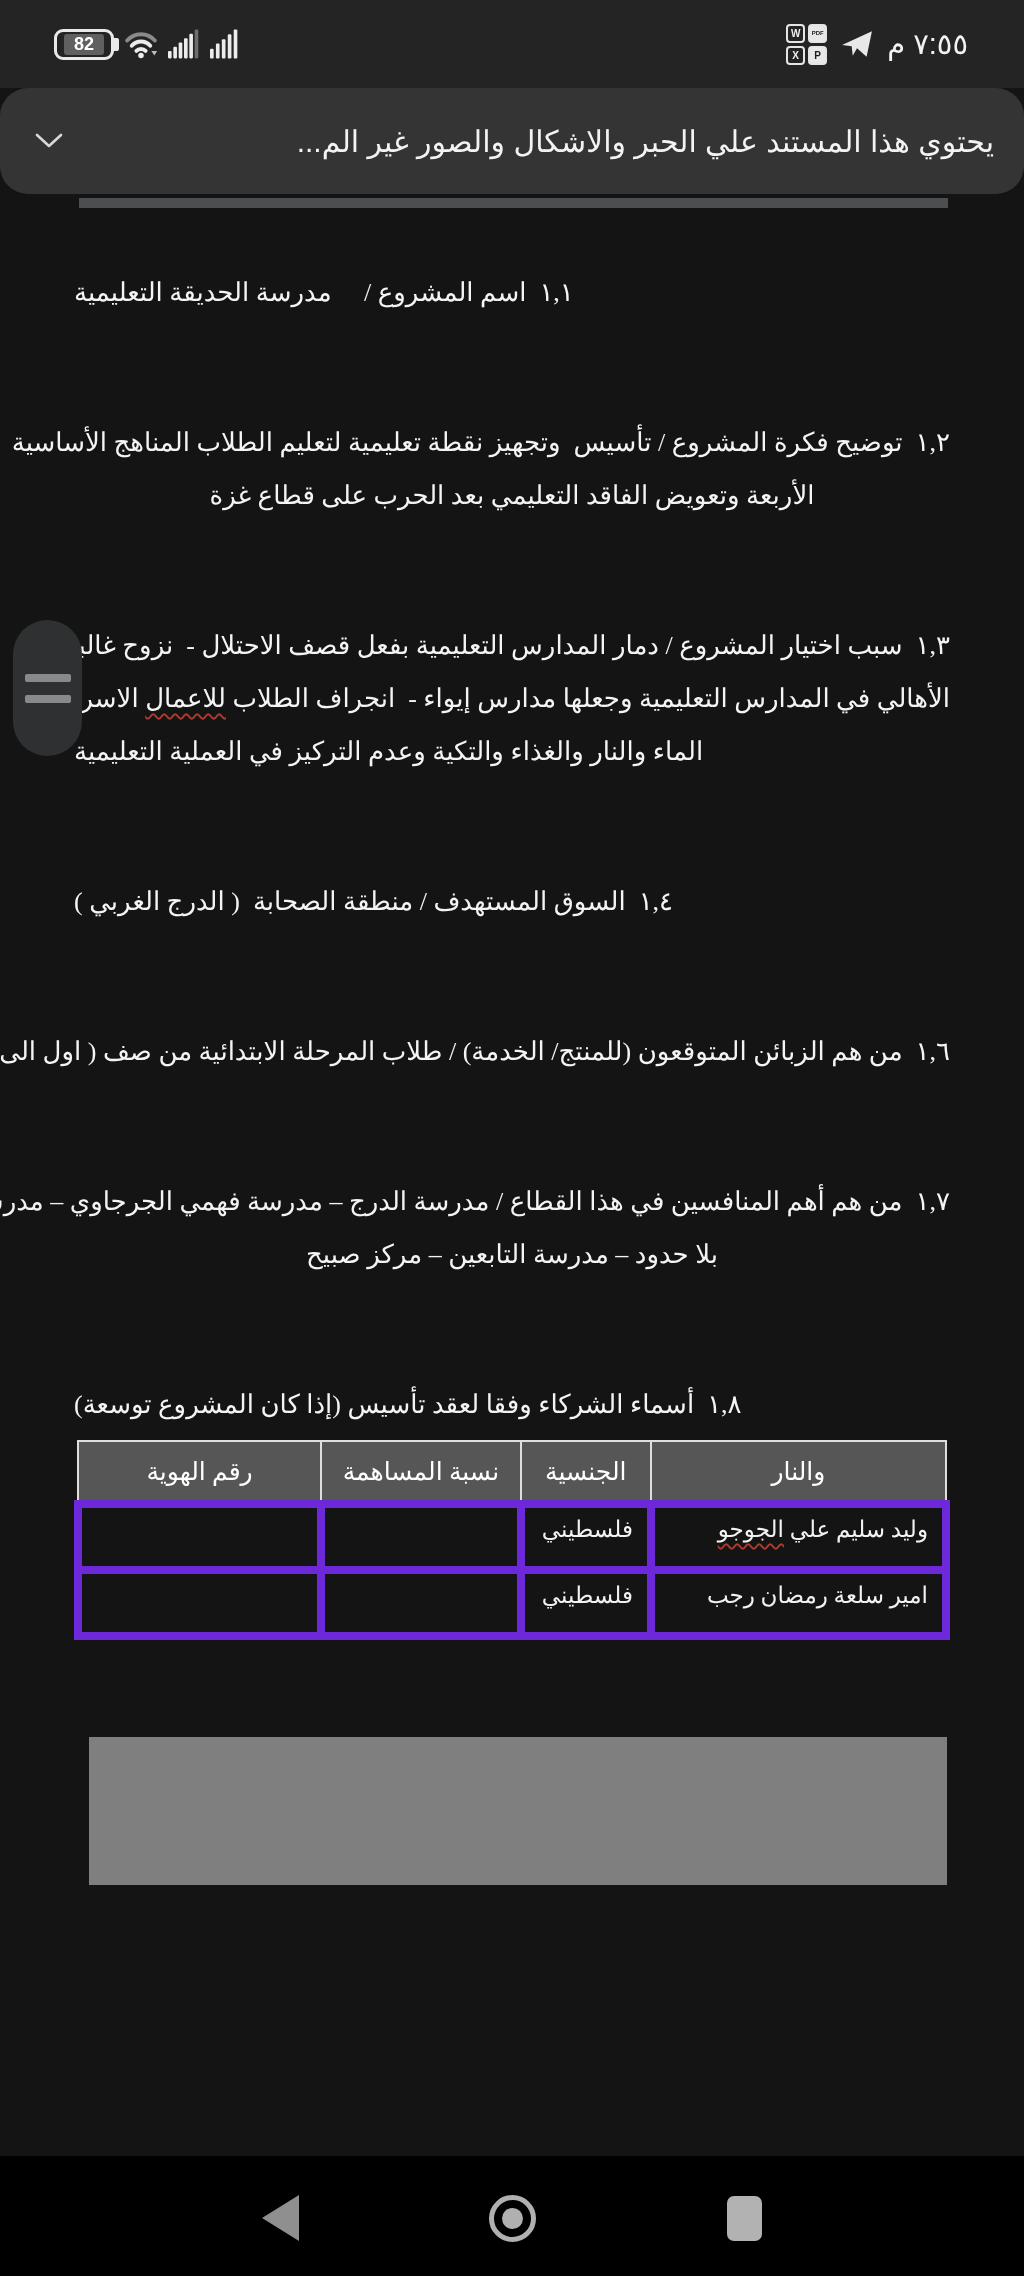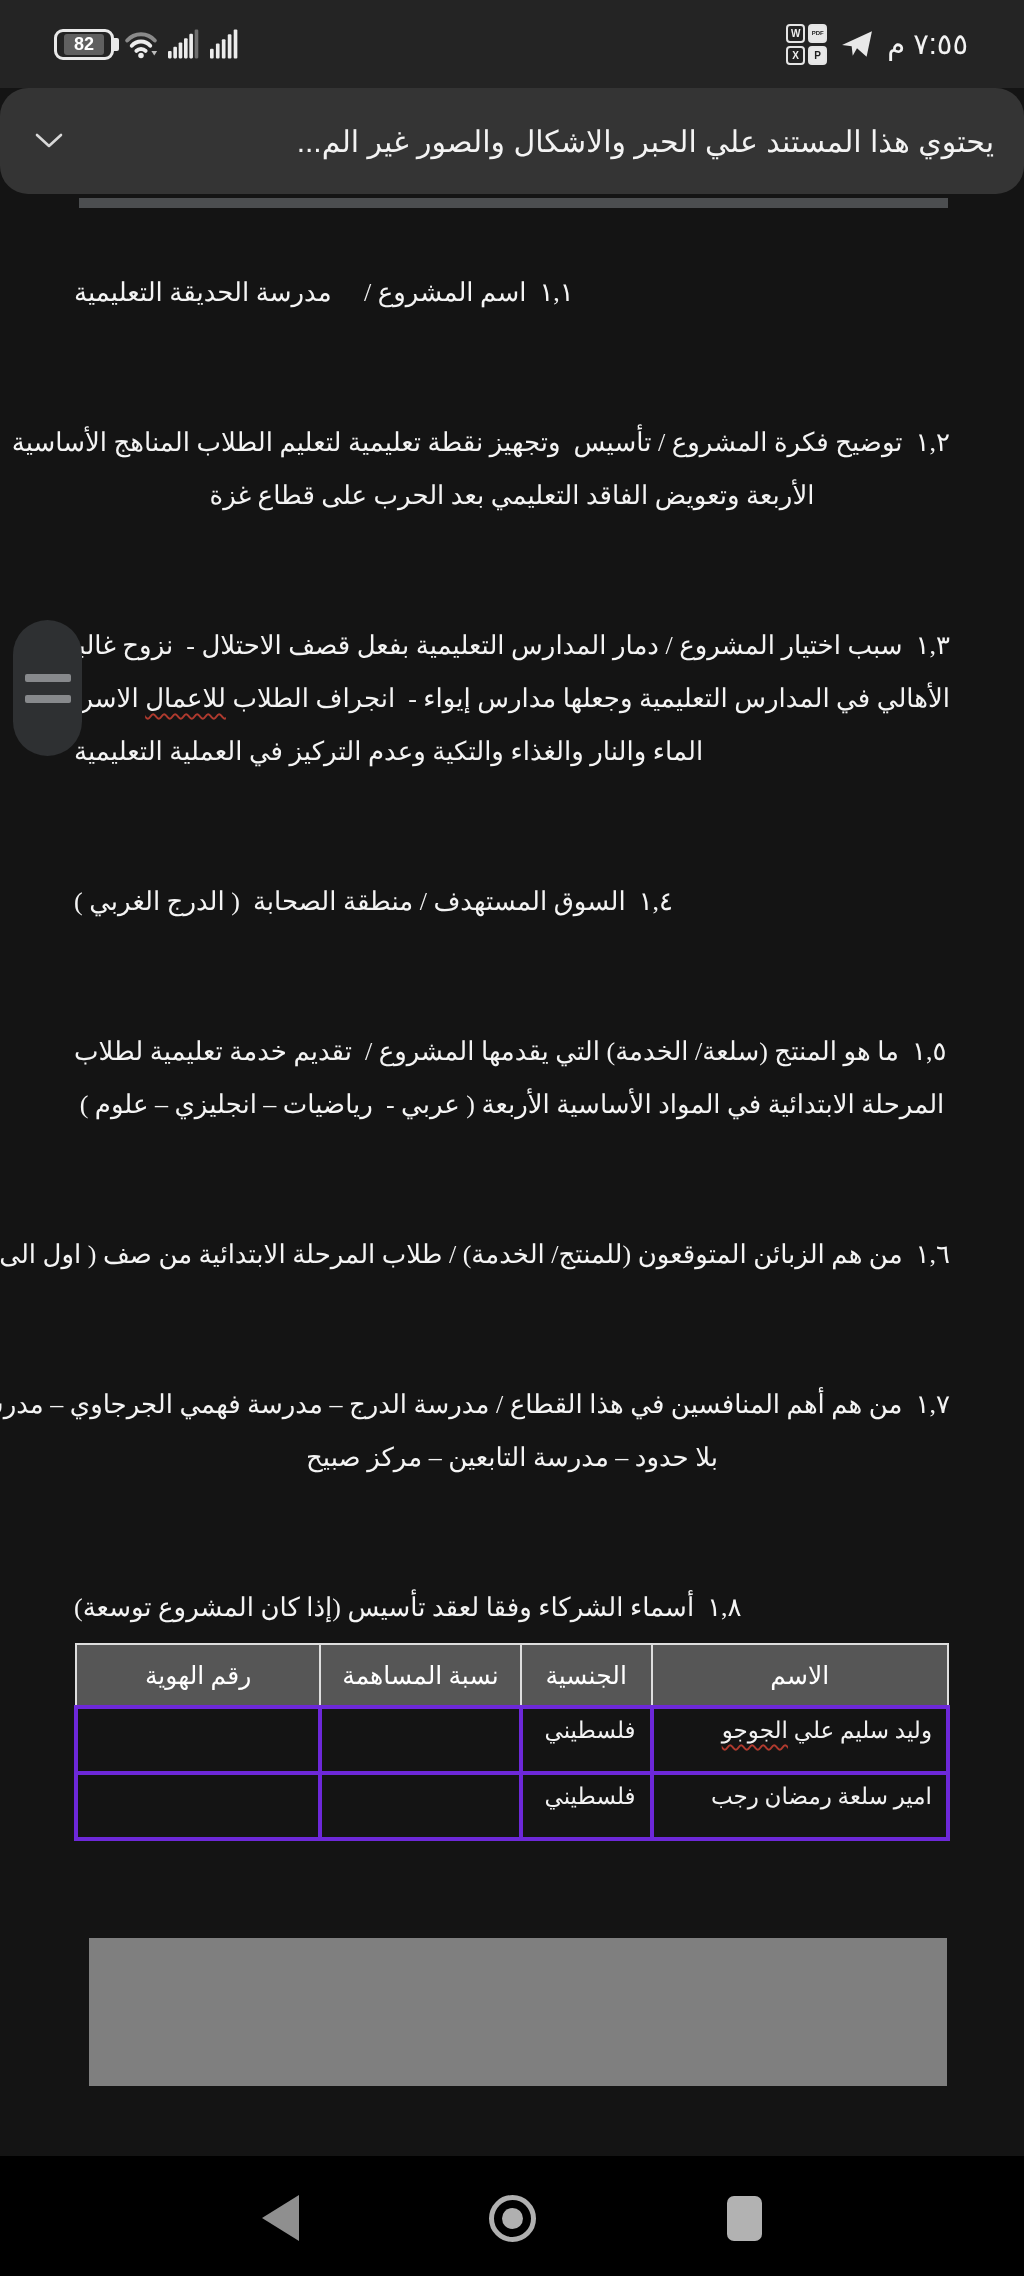--- a/index.html
+++ b/index.html
@@ -38,21 +38,21 @@
   .para { margin-top:97px; }
   .para.first { margin-top:58px; }
   .line { line-height:53px; white-space:pre; text-align:left; }
   .line.center { text-align:center; }
   .misspell { text-decoration:underline wavy #b03a2e 2px; text-underline-offset:6px; }
 
   table.partners { width:100%; border-collapse:collapse; margin-top:9px; direction:rtl;
                    font-family:"Liberation Serif","DejaVu Serif",serif; }
   table.partners th { background:#565656; border:2px solid #dedede; height:63px; font-size:25px; font-weight:normal;
                       color:#fff; text-align:center; vertical-align:middle; }
-  table.partners td { border:4px solid #6d28d9; height:66px; font-size:23px; color:#f2f2f2;
+  table.partners td { border:8px solid #6d28d9; height:66px; font-size:23px; color:#f2f2f2;
                       text-align:right; vertical-align:top; padding:8px 14px; }
   .col-name { width:34%; } .col-nat { width:15%; } .col-share { width:23%; } .col-id { width:28%; }
 
   .image-placeholder { height:148px; background:#7f7f7f; margin:97px 3px 0 15px; }
 
   .fast-scroll { position:absolute; left:13px; top:422px; width:69px; height:136px; background:#2e3032; border-radius:35px;
                  display:flex; flex-direction:column; align-items:center; justify-content:center; gap:13px; }
   .fast-scroll .bar { width:46px; height:8px; background:#87898c; border-radius:2px; }
 
   
@@ -137,24 +137,20 @@
     <div class="para">
       <div class="line">١,٣  سبب اختيار المشروع / دمار المدارس التعليمية بفعل قصف الاحتلال -  نزوح غالبية</div>
       <div class="line">الأهالي في المدارس التعليمية وجعلها مدارس إيواء -  انجراف الطلاب <span class="misspell">للاعمال</span> الاسرية من</div>
       <div class="line">الماء والنار والغذاء والتكية وعدم التركيز في العملية التعليمية</div>
     </div>
 
     <div class="para">
       <div class="line">١,٤  السوق المستهدف / منطقة الصحابة  ( الدرج الغربي )</div>
     </div>
 
-    <div class="para">
-      <div class="line">١,٥  ما هو المنتج (سلعة/ الخدمة) التي يقدمها المشروع /  تقديم خدمة تعليمية لطلاب</div>
-      <div class="line center">المرحلة الابتدائية في المواد الأساسية الأربعة ( عربي -  رياضيات – انجليزي – علوم )</div>
-    </div>
 
     <div class="para">
       <div class="line">١,٦  من هم الزبائن المتوقعون (للمنتج/ الخدمة) / طلاب المرحلة الابتدائية من صف ( اول الى</div>
     </div>
 
     <div class="para">
       <div class="line">١,٧  من هم أهم المنافسين في هذا القطاع / مدرسة الدرج – مدرسة فهمي الجرجاوي – مدرسة</div>
       <div class="line center">بلا حدود – مدرسة التابعين – مركز صبيح</div>
     </div>
 
@@ -164,21 +160,21 @@
 
     <table class="partners" dir="rtl">
       <colgroup>
           <col class="col-name">
           <col class="col-nat">
           <col class="col-share">
           <col class="col-id">
         </colgroup>
       <tbody>
           <tr>
-        <th>الاسم</th>
+        <th>والنار</th>
         <th>الجنسية</th>
         <th>نسبة المساهمة</th>
         <th>رقم الهوية</th>
       </tr>
       <tr>
         <td>وليد سليم علي <span class="misspell">الجوجو</span></td>
         <td>فلسطيني</td>
         <td></td>
         <td></td>
       </tr>

